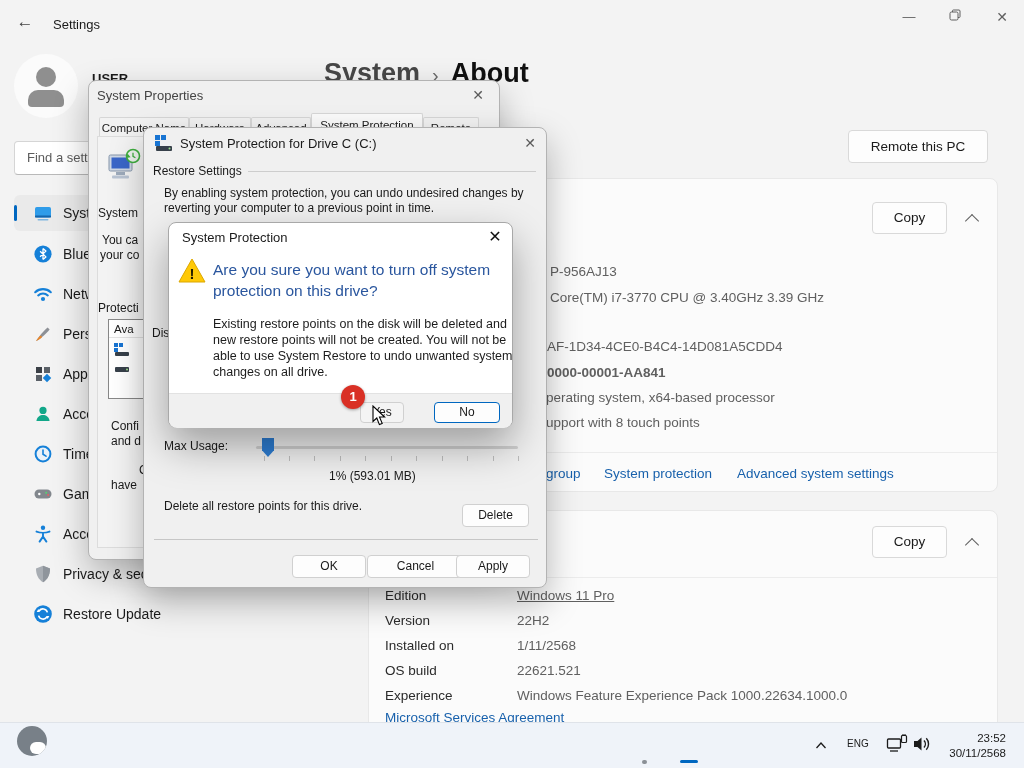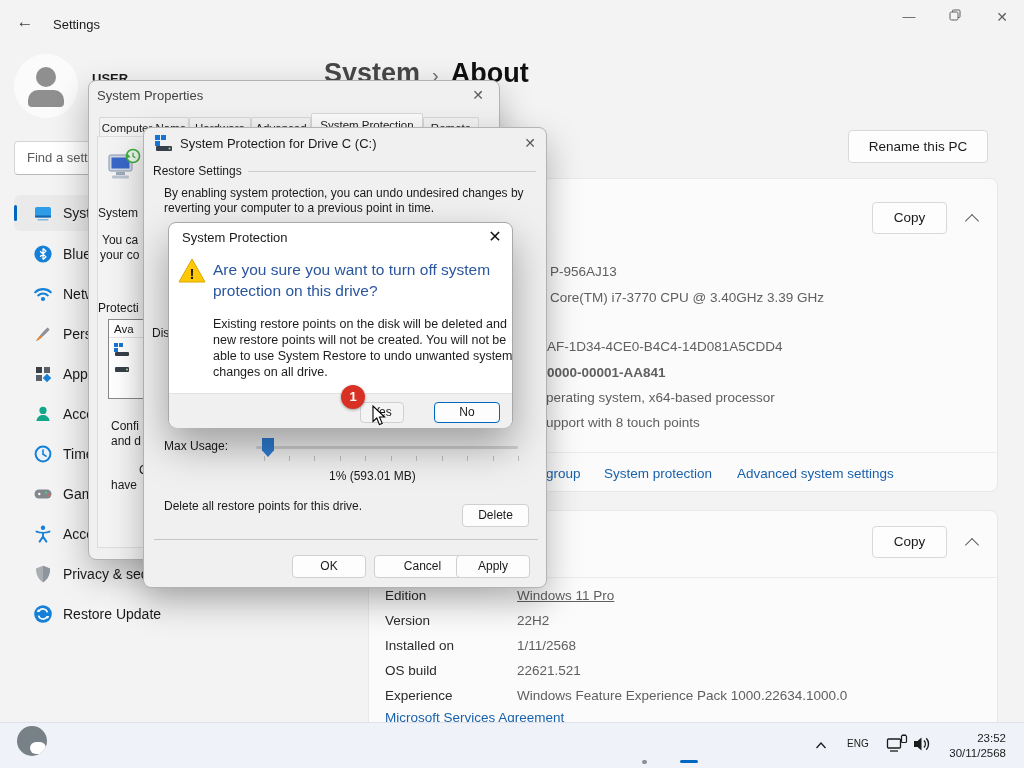--- a/index.html
+++ b/index.html
@@ -166,21 +166,21 @@
     <svg class="side-icon" viewBox="0 0 20 20">
         <circle cx="10" cy="10" r="8.8" fill="#1580d8"></circle>
         <path d="M5.6 11.6 A4.6 4.6 0 0 0 13.9 13" stroke="#fff" stroke-width="1.6" fill="none"></path>
         <path d="M14.4 8.4 A4.6 4.6 0 0 0 6.1 7" stroke="#fff" stroke-width="1.6" fill="none"></path>
         <polygon points="13,12.1 16.3,11.9 14.7,14.9" fill="#fff"></polygon>
         <polygon points="7,7.9 3.7,8.1 5.3,5.1" fill="#fff"></polygon>
       </svg>
     <span class="side-label">Restore Update</span>
   </div>
 
-  <div class="abs win-btn" style="left:848px;top:130px;width:140px;height:33px;line-height:31px;">Rename this PC</div>
+  <div class="abs win-btn" style="left:848px;top:130px;width:140px;height:33px;line-height:31px;">Remote this PC</div>
 
   <div class="abs card" style="left:368px;top:178px;width:630px;height:314px;"></div>
   <div class="abs win-btn" style="left:872px;top:202px;width:75px;height:32px;line-height:30px;">Copy</div>
   <div class="abs" style="left:956px;top:206px;width:32px;height:26px;display:flex;align-items:center;justify-content:center;">
     <div class="chev-up" style="margin-top:4px;"></div>
   </div>
   <div class="abs spec-frag" style="left:550px;top:264px;">P-956AJ13</div>
   <div class="abs spec-frag" style="left:550px;top:290px;">Core(TM) i7-3770 CPU @ 3.40GHz   3.39 GHz</div>
   <div class="abs spec-frag" style="left:547px;top:339px;">AF-1D34-4CE0-B4C4-14D081A5CDD4</div>
   <div class="abs spec-frag" style="left:547px;top:365px;font-weight:bold;">0000-00001-AA841</div>
@@ -293,21 +293,21 @@
       <div class="tick" style="left:254px;"></div>
   </div>
   <div class="abs d-text" style="left:185px;top:341px;">1% (593.01 MB)</div>
 
   <div class="abs d-text" style="left:20px;top:371px;">Delete all restore points for this drive.</div>
   <div class="abs btn32" style="left:318px;top:376px;width:67px;height:23px;line-height:21px;">Delete</div>
 
   <div class="abs grp-line" style="left:10px;top:411px;width:384px;background:#c6c6c6;"></div>
 
   <div class="abs btn32" style="left:148px;top:427px;width:74px;height:23px;line-height:21px;">OK</div>
-  <div class="abs btn32" style="left:230px;top:427px;width:97px;height:23px;line-height:21px;">Cancel</div>
+  <div class="abs btn32" style="left:223px;top:427px;width:97px;height:23px;line-height:21px;">Cancel</div>
   <div class="abs btn32" style="left:312px;top:427px;width:74px;height:23px;line-height:21px;">Apply</div>
 </div>
 
 <div class="abs confirm" style="left:168px;top:222px;width:345px;height:206px;z-index:30;">
   <div class="abs dlg-title" style="left:13px;top:7px;color:#1a1a1a;">System Protection</div>
   <div class="abs" style="left:312px;top:2px;width:28px;height:24px;text-align:center;line-height:24px;font-size:16px;color:#111;">✕</div>
 
   <svg class="abs" style="left:8px;top:34px;" width="30" height="28" viewBox="0 0 30 28">
     <polygon points="15,2 28,25 2,25" fill="#ffc907" stroke="#dca700" stroke-width="1"></polygon>
     <text x="15" y="21.5" text-anchor="middle" font-size="15" font-weight="bold" fill="#211a00" font-family="Liberation Sans, sans-serif">!</text>

